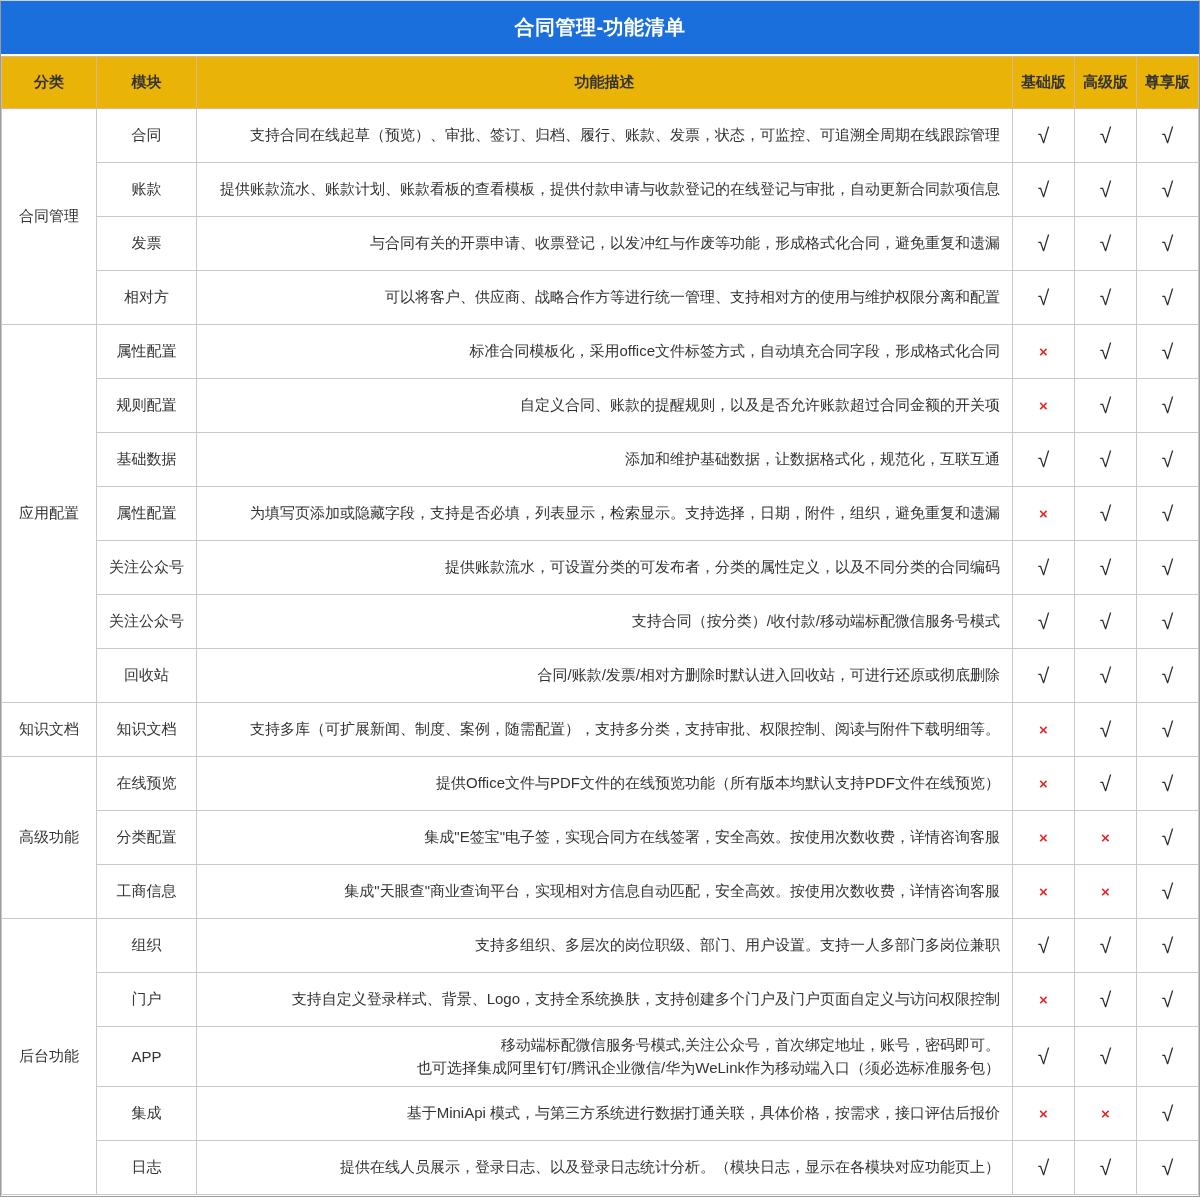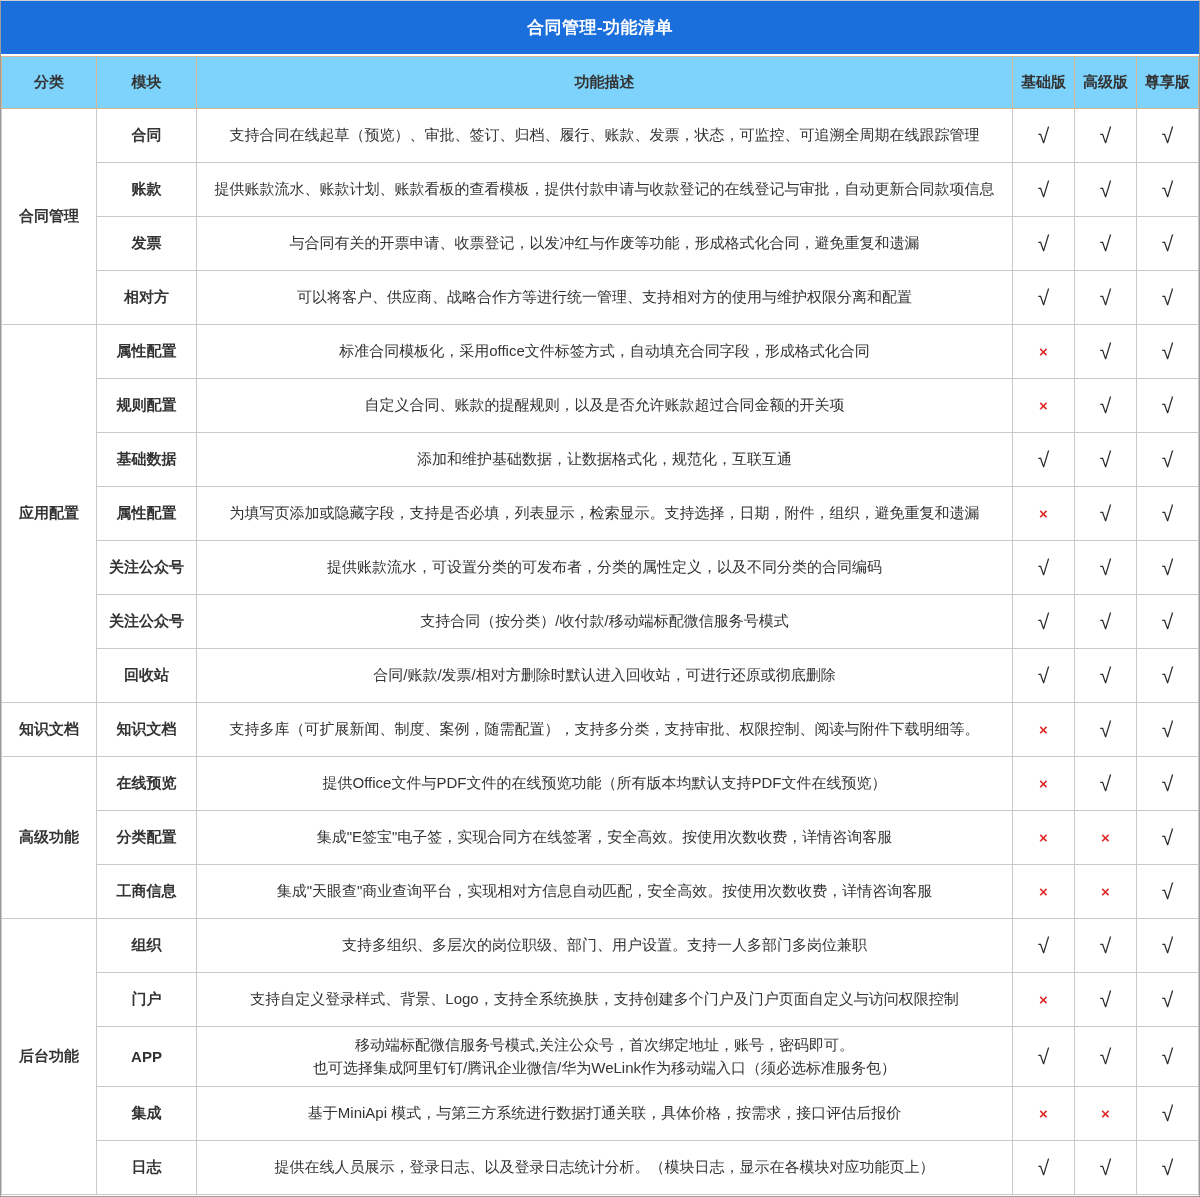--- a/index.html
+++ b/index.html
@@ -1,39 +1,39 @@
 <!DOCTYPE html>
 <html lang="zh"><head>
 <meta charset="utf-8">
 <style>
   html,body { margin:0; padding:0; background:#fff; }
   body { width:1200px; font-family:"Liberation Sans","DejaVu Sans",sans-serif; }
   .page { width:1200px; min-height:1197px; box-sizing:border-box; border:1px solid #9b9b9b; border-top-color:#cfcfcf; }
   .title-bar {
     background:#1b6fdc; height:53px; display:flex; align-items:center; justify-content:center;
-    color:#ffffff; font-size:17px; font-weight:700; letter-spacing:.5px;
+    color:#ffffff; font-size:20px; font-weight:700; letter-spacing:.5px;
   }
   .gap { height:2px; background:#ffffff; }
   table { width:100%; border-collapse:collapse; table-layout:fixed; }
   col.c-cat  { width:95px; }
   col.c-mod  { width:100px; }
   col.c-desc { width:auto; }
   col.c-ver  { width:62px; }
   th, td { border:1px solid #c9c9c9; box-sizing:border-box; }
   thead th {
-    background:#7dd3fc; height:52px; font-size:15px; font-weight:600; color:#333;
+    background:#eab308; height:52px; font-size:15px; font-weight:600; color:#333;
     border-color:#d8b894; text-align:center;
   }
   tbody tr { height:54px; }
   td.cat, td.mod {
-    text-align:center; vertical-align:middle; font-size:15px; font-weight:700; color:#333;
+    text-align:center; vertical-align:middle; font-size:15px; font-weight:400; color:#333;
     padding:4px 6px;
   }
   td.desc {
-    text-align:center; vertical-align:middle; font-size:15px; color:#333;
+    text-align:right; vertical-align:middle; font-size:15px; color:#333;
     padding:7px 12px; line-height:1.5; white-space:pre-line;
   }
   td.mark { text-align:center; vertical-align:middle; }
   .check { font-size:21px; color:#2b2b2b; font-weight:400; }
   .cross { font-size:15px; color:#e12b2b; font-weight:700; }
 </style>
 </head>
 <body>
 
 <div class="page">

